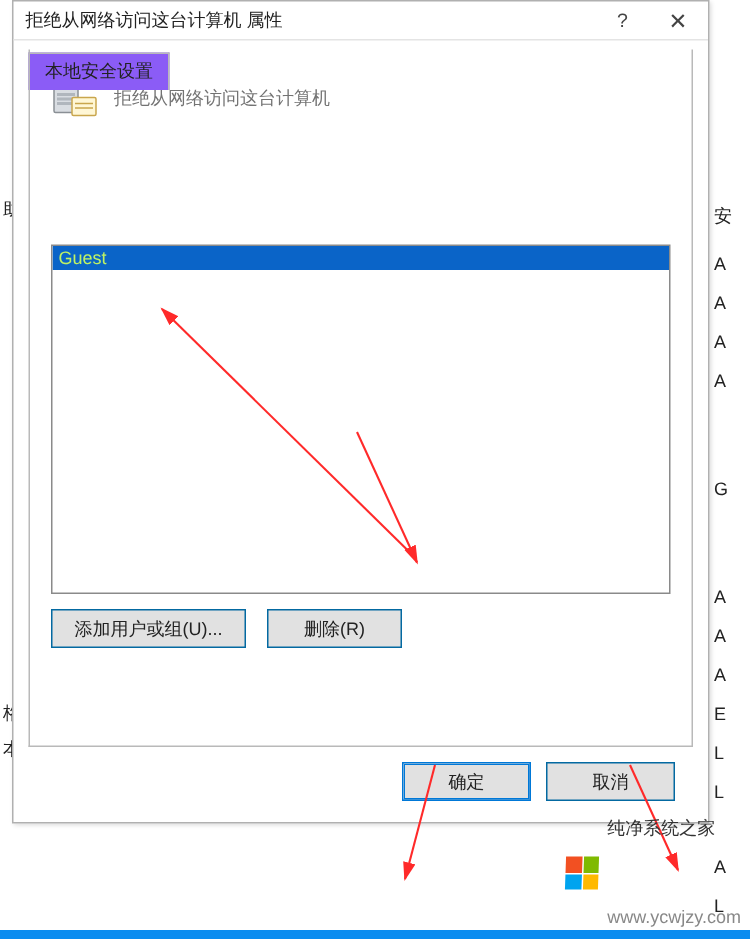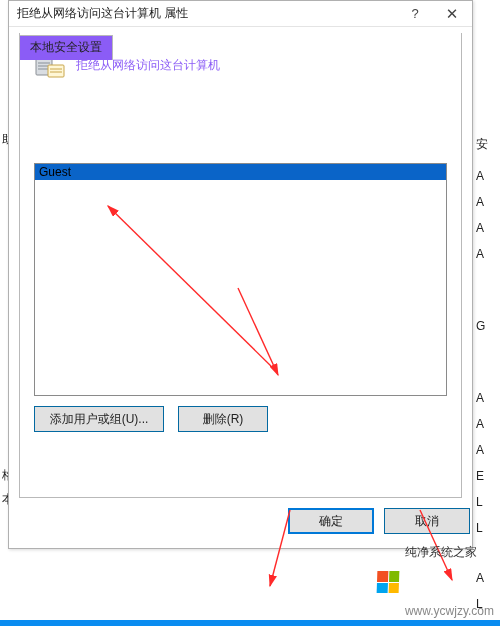--- a/index.html
+++ b/index.html
@@ -70,44 +70,44 @@
     .panel {
       position: absolute; left: 10px; right: 10px; top: 32px; bottom: 50px;
       border: 1px solid #b9b9b9; border-top: none; background: #fff;
       padding: 16px 14px 14px 14px;
     }
 
     .desc-row { display: flex; align-items: center; margin-bottom: 82px; }
     .desc-icon {
       width: 32px; height: 32px; margin-right: 10px; flex-shrink: 0;
     }
-    .desc-text { font-size: 12px; color: #8b5cf6; }
+    .desc-text { font-size: 12px; color: #737373; }
 
     
     .listbox {
       width: 100%; height: 233px; border: 1px solid #8a8a8a;
       background: #fff; overflow: hidden;
     }
     .listitem {
       height: 16px; line-height: 16px; padding: 0 4px;
-      font-size: 12px; color: #000000; background: #0a64c8;
+      font-size: 12px; color: #bef264; background: #0a64c8;
     }
 
     
     .midbtns { margin-top: 10px; display: flex; gap: 14px; }
     .winbtn {
       min-width: 130px; height: 26px; line-height: 24px;
       padding: 0 12px; border: 1px solid #0369a1; background: #e1e1e1;
       font-size: 12px; color: #222; text-align: center; cursor: default;
     }
     .winbtn.del { min-width: 90px; }
 
     
     .footer {
-      position: absolute; right: 2px; bottom: 14px; display: flex; gap: 10px;
+      position: absolute; right: 22px; bottom: 14px; display: flex; gap: 10px;
     }
     .footer .winbtn { min-width: 86px; }
     .footer .winbtn.primary { border-color: #0078d7; background: #e1e1e1; box-shadow: inset 0 0 0 1px #0078d7; }
 
     
     .watermark {
       position: absolute; right: 6px; bottom: 8px; display: flex; align-items: center;
       gap: 6px; color: #666; font-size: 12px; z-index: 60;
     }
     .watermark .win-logo {

